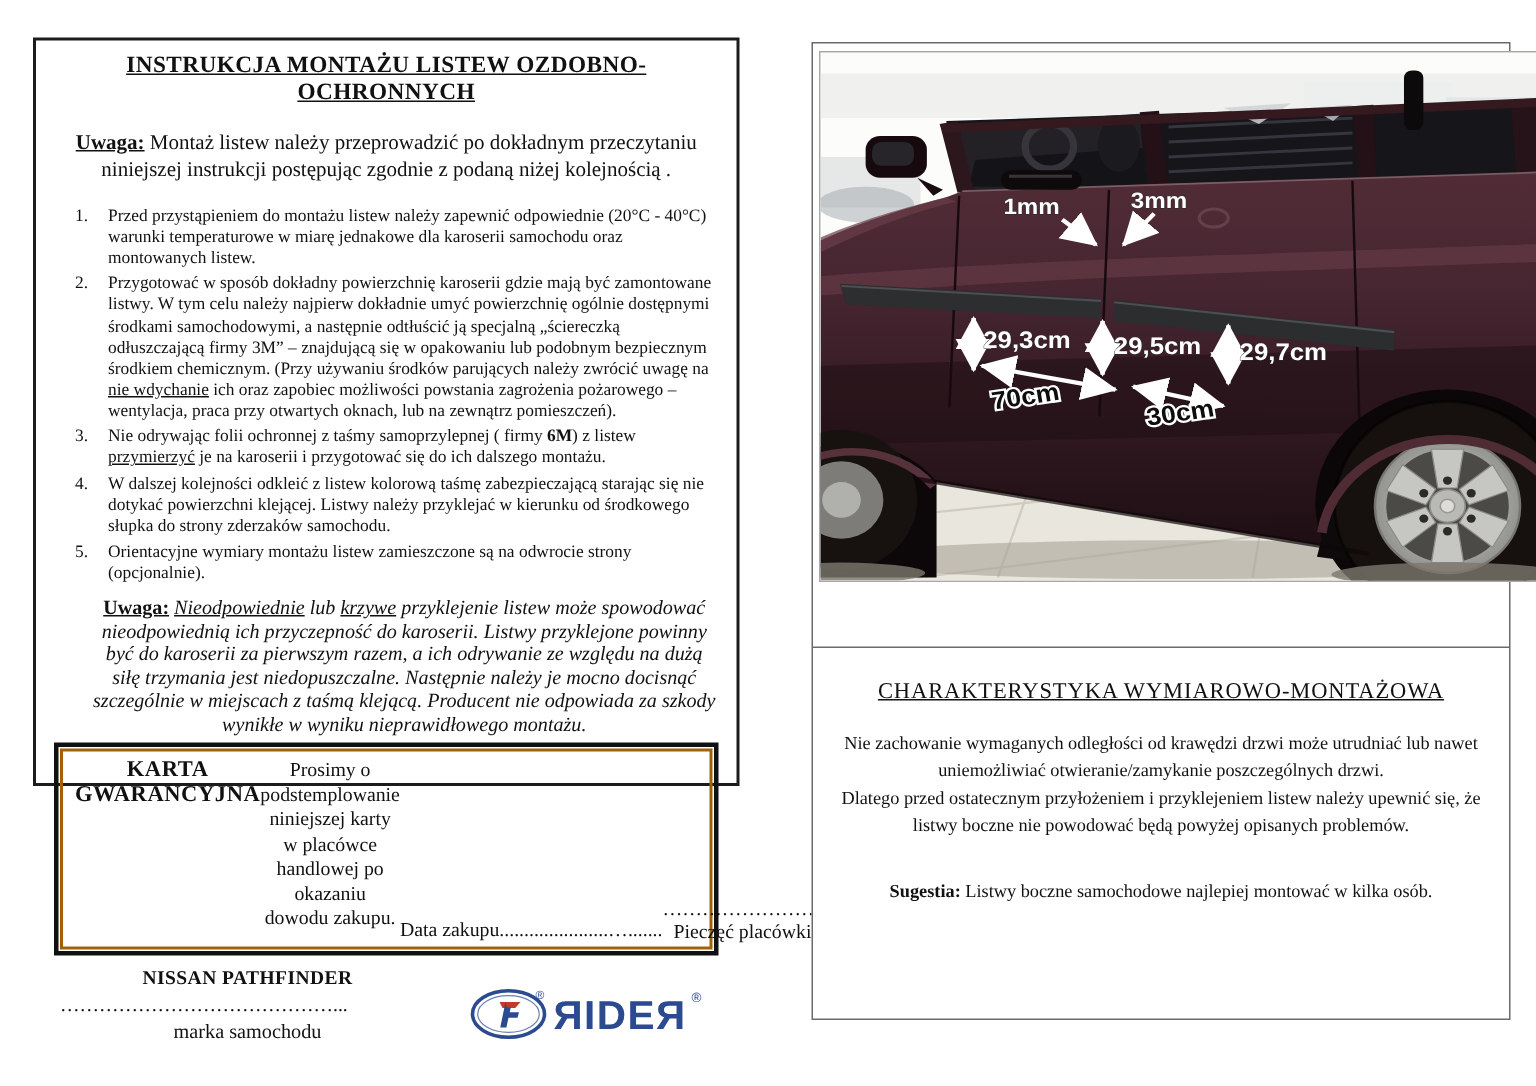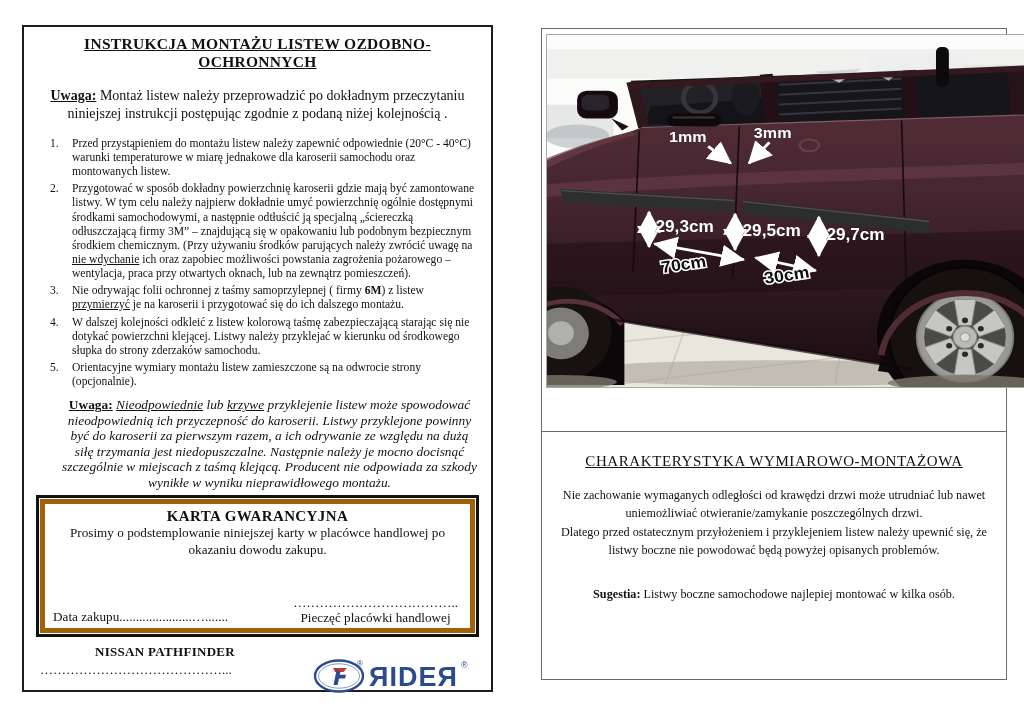--- a/index.html
+++ b/index.html
@@ -1,36 +1,36 @@
 <!DOCTYPE html>
 <html><head>
 <meta charset="utf-8">
 <style>
   * { margin:0; padding:0; box-sizing:border-box; }
   html,body { width:1024px; height:724px; }
   body { position:relative; background:#ffffff; font-family:"Liberation Serif", serif; color:#111; overflow:hidden; }
 
   
-  .left-page { position:absolute; left:22px; top:25px; width:471px; height:667px;
+  .left-page { position:absolute; left:22px; top:25px; width:471px; height:499px;
                border:2px solid #1c1c1c; background:#fff; padding:8px 12px 6px; }
   .doc-title { text-align:center; font-weight:bold; font-size:15.5px; letter-spacing:.3px;
                text-decoration:underline; }
   .intro { margin-top:16px; text-align:center; font-size:14px; line-height:1.28; }
   .lbl-bu { font-weight:bold; text-decoration:underline; }
   .steps { margin-top:14px; padding-left:14px; }
   .step { display:flex; font-size:11.6px; line-height:1.22; margin-bottom:3px; }
   .step .num { width:22px; flex:0 0 22px; text-align:left; }
   .step .stext { flex:1; padding-right:2px; }
   .u { text-decoration:underline; }
   .b { font-weight:bold; }
   .warning { margin-top:8px; text-align:center; font-style:italic; font-size:13.4px; line-height:1.16;margin-left:24px; }
   .warning .lbl-bu { font-style:normal; }
 
   .gbox { margin-top:5px; border:3px solid #111; padding:1px; }
-  .gbox-inner { border:5px solid #a16207; padding:4px 8px 3px; height:134px; display:flex; flex-direction:column; }
+  .gbox-inner { border:2px solid #a16207; padding:4px 8px 3px; height:134px; display:flex; flex-direction:row; }
   .gtitle { text-align:center; font-weight:bold; font-size:15px; letter-spacing:.4px; }
   .gline { text-align:center; font-size:13.2px; line-height:1.25; }
   .gspacer { flex:1; }
   .gbottom { display:flex; align-items:flex-end; justify-content:space-between; font-size:13.2px; }
   .gdate { white-space:nowrap; }
   .gstamp { text-align:center; line-height:1.15; padding-right:4px; }
 
   .bottom-row { position:relative; margin-top:7px; height:62px; }
   .carmodel-block { position:absolute; left:4px; top:0; width:250px; }
   .carmodel { text-align:center; font-weight:bold; font-size:13px; letter-spacing:.3px; }
@@ -107,20 +107,21 @@
           <span>Pieczęć placówki handlowej</span>
         </span>
       </div>
     </div>
   </div>
 
   <div class="bottom-row">
     <div class="carmodel-block">
       <div class="carmodel">NISSAN PATHFINDER</div>
       <div class="cardots">……………………………………...</div>
+      <div class="carlabel">marka samochodu</div>
     </div>
     <div class="logo-block">
       <svg viewBox="0 0 160 46">
         <ellipse cx="26" cy="24" rx="24" ry="15.5" fill="#fff" stroke="#2b4a8f" stroke-width="2.4"></ellipse>
         <ellipse cx="26" cy="24" rx="20.5" ry="12.2" fill="none" stroke="#2b4a8f" stroke-width="0.8" opacity="0.7"></ellipse>
         <path d="M20,16 L34,16 L30.5,20 L22,20 Z" fill="#c03a2e"></path>
         <path d="M24,16 L20.5,33 L24.6,33 L26,26.5 L32,26.5 L33,22.8 L26.8,22.8 L27.5,19.6 L24.9,19.6 Z" fill="#2b4a8f"></path>
         <text x="44" y="14" font-family="Liberation Sans, sans-serif" font-size="8" fill="#2b4a8f">®</text>
         <text x="56" y="34" font-family="Liberation Sans, sans-serif" font-weight="bold" font-size="27" letter-spacing="1" fill="#2b4a8f">ЯIDEЯ</text>
         <text x="148" y="16" font-family="Liberation Sans, sans-serif" font-size="9" fill="#2b4a8f">®</text>

